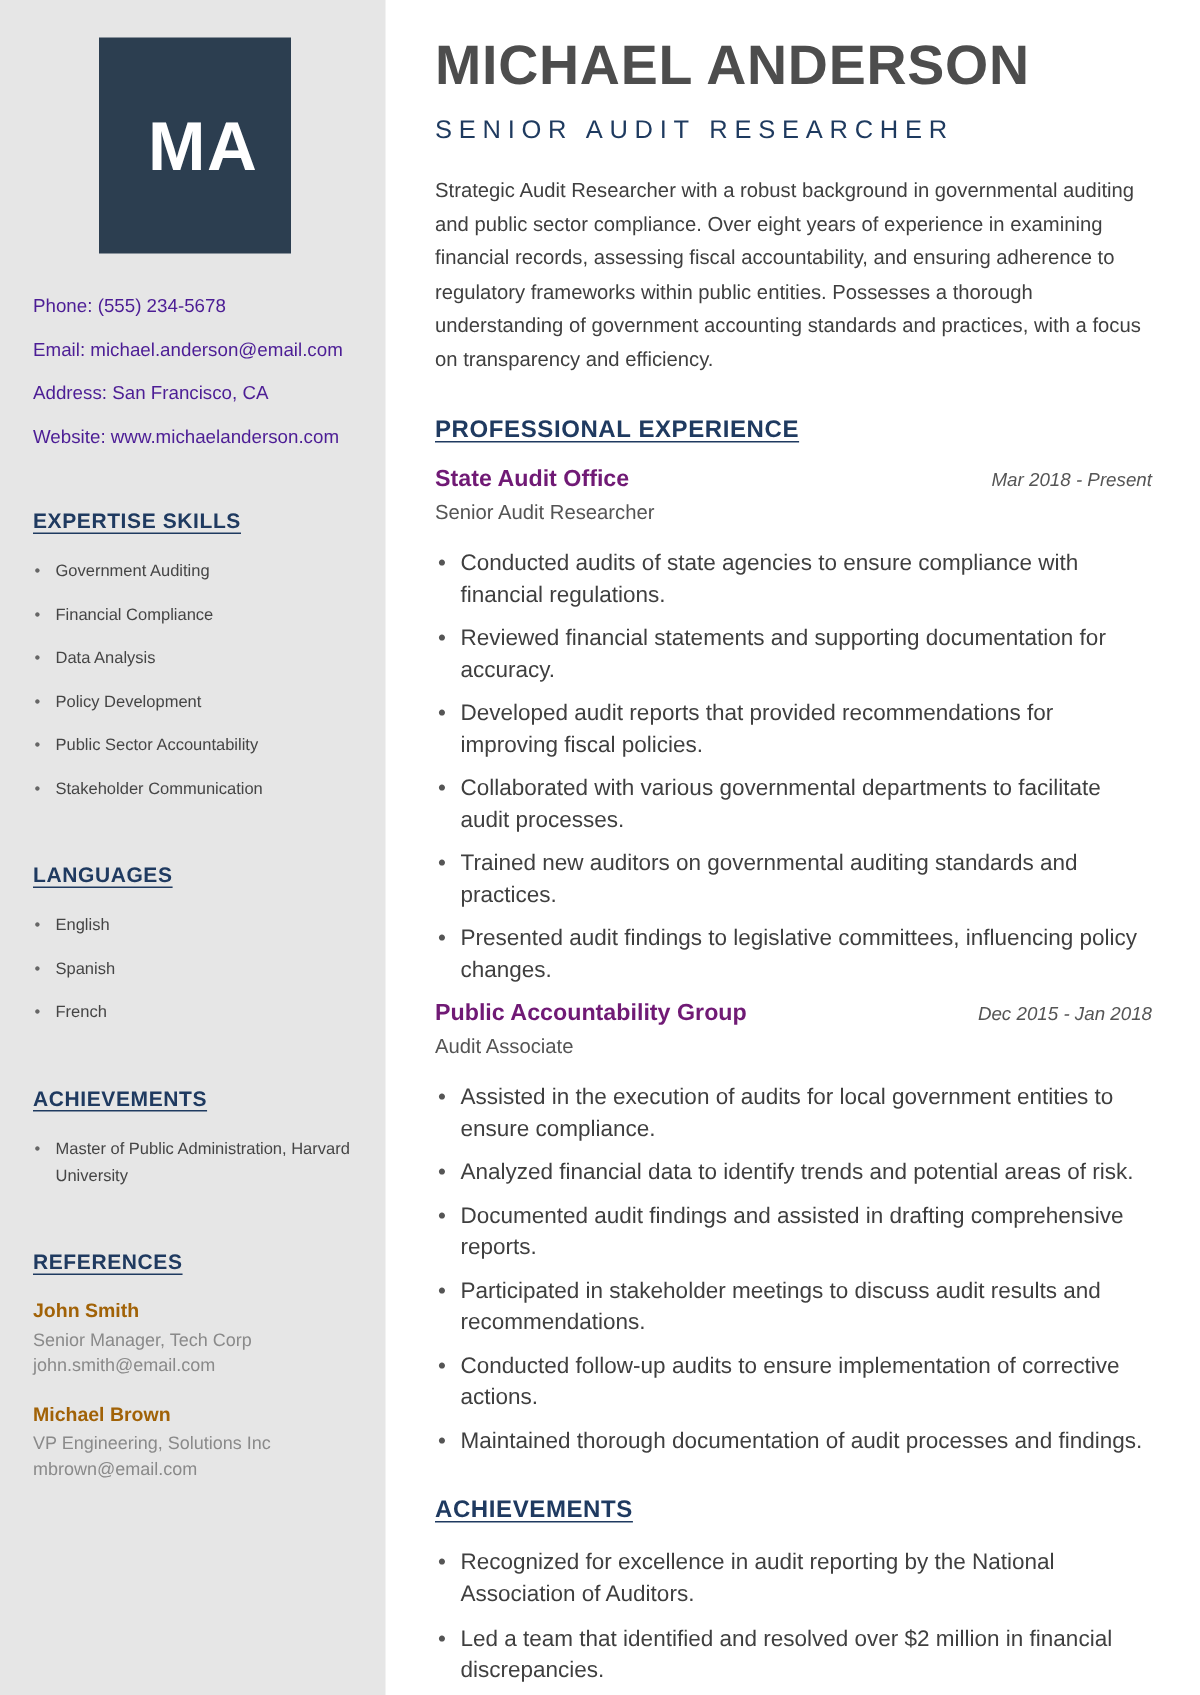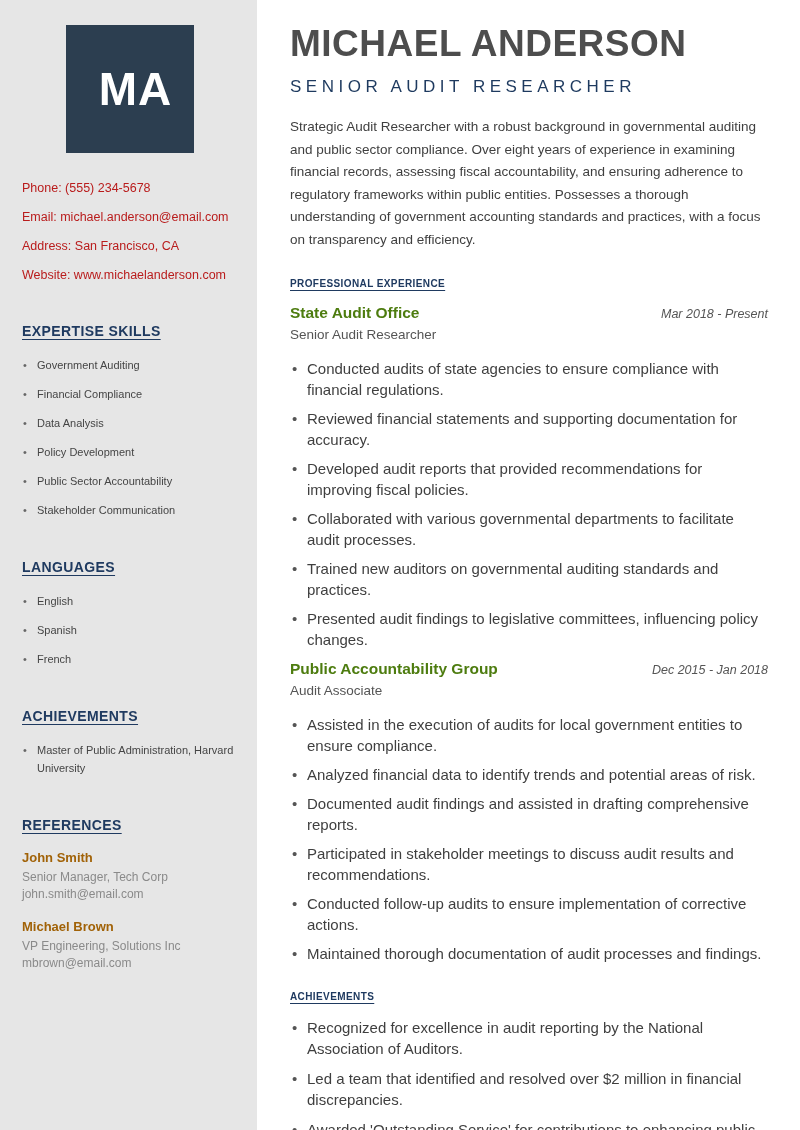--- a/index.html
+++ b/index.html
@@ -19,35 +19,35 @@
 
   
   .sidebar {
     width: 257px;
     min-width: 257px;
     background: #e6e6e6;
     padding: 25px 20px 20px 22px;
   }
   .avatar {
     width: 128px;
-    height: 128px;
+    height: 144px;
     margin: 0 auto 27px auto;
     background: #2c3e50;
     color: #ffffff;
     display: flex;
     align-items: center;
     justify-content: center;
     font-size: 46px;
     font-weight: bold;
     letter-spacing: 1px;
     padding-left: 12px;
   }
   .contact-line {
     font-size: 12.5px;
-    color: #b91c1c;
+    color: #4c1d95;
     margin-bottom: 13px;
     line-height: 16px;
   }
   .side-heading {
     font-size: 14px;
     font-weight: bold;
     color: #1f3a60;
     text-decoration: underline;
     text-underline-offset: 3px;
     letter-spacing: 0.4px;
@@ -101,38 +101,38 @@
     letter-spacing: 4.5px;
     margin-top: 12px;
   }
   .summary {
     font-size: 13.5px;
     color: #3f3f3f;
     line-height: 22.5px;
     margin-top: 19px;
   }
   .main-heading {
-    font-size: 10px;
+    font-size: 16px;
     font-weight: bold;
     color: #1f3a60;
     text-decoration: underline;
     text-underline-offset: 3px;
     letter-spacing: 0.4px;
     margin: 27px 0 15px 0;
   }
   .job { margin-bottom: 10px; }
   .job-header {
     display: flex;
     justify-content: space-between;
     align-items: baseline;
   }
   .company {
     font-size: 15.5px;
     font-weight: bold;
-    color: #4d7c0f;
+    color: #701a75;
   }
   .dates {
     font-size: 12.5px;
     font-style: italic;
     color: #555555;
   }
   .role {
     font-size: 13.5px;
     color: #555555;
     margin: 5px 0 16px 0;

